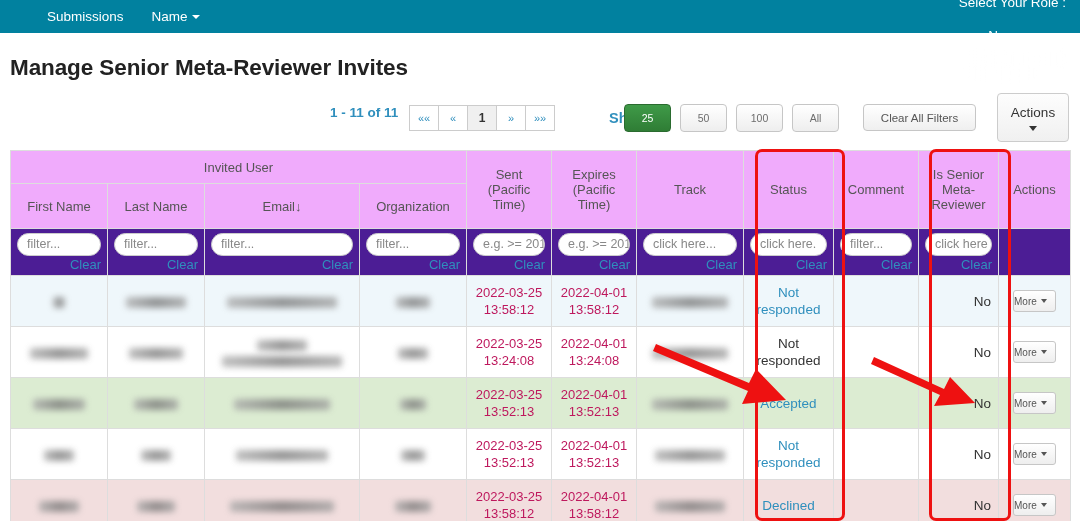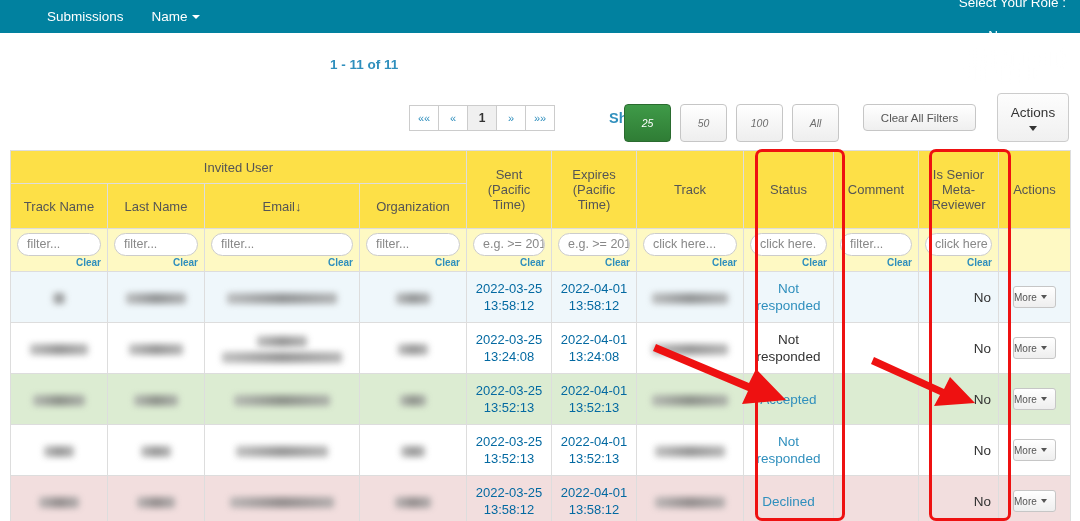--- a/index.html
+++ b/index.html
@@ -87,29 +87,28 @@
   }
   .pager-btn:first-child { margin-left: 0; }
   .pager-btn.current { background: #f0f0f0; color: #333333; font-weight: bold; font-size: 12px; }
 
   .show-label {
     position: absolute; left: 609px; top: 110px;
     color: #2f8fbd; font-size: 14.5px; font-weight: bold;
   }
   .show-btns { position: absolute; left: 624px; top: 104px; display: flex; gap: 9px; }
   .show-btn {
-    width: 47px; height: 38px;
+    width: 47px; height: 28px;
     border: 1px solid #c6c6c6;
     border-radius: 4px;
     background: linear-gradient(#ffffff, #eeeeee);
     color: #6d6d6d;
     font-size: 10.5px;
     display: flex; align-items: center; justify-content: center;
     cursor: pointer;
-    font-style: italic;
   }
   .show-btn.active {
     background: linear-gradient(#3f9a48, #2f7d35);
     border-color: #2a6b2f;
     color: #ffffff;
   }
   .clear-filters-btn {
     position: absolute; left: 863px; top: 104px;
     width: 113px; height: 27px;
     border: 1px solid #c6c6c6; border-radius: 4px;
@@ -134,56 +133,56 @@
     border-top: 5px solid #333333;
   }
 
   
   .table-wrap { position: absolute; left: 10px; top: 150px; width: 1060px; }
   table.grid { border-collapse: collapse; width: 1060px; table-layout: fixed; }
   table.grid th, table.grid td {
     border: 1px solid #dddddd;
     font-weight: normal;
   }
-  thead th { background: #fde047; color: #555555; font-size: 13px; text-align: center; padding: 6px 2px; }
+  thead th { background: #f0abfc; color: #555555; font-size: 13px; text-align: center; padding: 6px 2px; }
   th.group { height: 33px; }
   th.colhead { height: 45px; vertical-align: middle; line-height: 15px; }
-  th.filter-cell { background: #fef9c3; height: 43px; padding: 4px 6px 3px 6px; vertical-align: top; }
+  th.filter-cell { background: #4c1d95; height: 43px; padding: 4px 6px 3px 6px; vertical-align: top; }
 
   .fbox {
     width: 100%;
     height: 23px;
     border: 1px solid #cccccc;
     border-radius: 12px;
     background: #ffffff;
     color: #888888;
     font-size: 12.5px;
     padding: 0 9px;
     line-height: 21px;
     text-align: left;
     overflow: hidden;
     white-space: nowrap;
     cursor: text;
   }
   .fclear {
     text-align: right;
     color: #2f8fbd;
-    font-size: 10px;
-    font-weight: bold;
+    font-size: 13px;
+    font-weight: normal;
     margin-top: 1px;
     cursor: pointer;
   }
 
   tbody td { font-size: 13px; color: #333333; text-align: center; height: 51px; padding: 2px; }
   tr.r-blue td  { background: #eff7fb; }
   tr.r-white td { background: #ffffff; }
   tr.r-green td { background: #dcecd2; }
   tr.r-pink td  { background: #f2dede; }
 
-  .date { line-height: 17px; font-size: 13px; color: #0369a1; }
+  .date { line-height: 17px; font-size: 13px; color: #be185d; }
   .status-link { color: #2f8fbd; font-size: 13.5px; line-height: 17px; cursor: pointer; }
   .status-plain { color: #333333; font-size: 13.5px; line-height: 17px; }
   .yn { font-size: 13.5px; color: #333333; padding-left: 48px; }
 
   .more-btn {
     display: inline-flex; align-items: center; 
     width: 43px; height: 22px;
     border: 1px solid #c6c6c6; border-radius: 3px;
     background: linear-gradient(#ffffff, #eeeeee);
     color: #555555; font-size: 10px;
@@ -240,20 +239,21 @@
         <span>Select Your Role :</span>
       </div>
       <div class="nav-item">
         <span>Name</span><span class="caret"></span>
       </div>
       <div class="nav-blur w1"></div>
       <div class="nav-blur w2"></div>
     </div>
   </div>
 
+  <div class="page-title">Manage Senior Meta-Reviewer Invites</div>
 
   <div class="toolbar">
     <div class="range-label">1 - 11 of 11</div>
   </div>
 
   <div class="pager">
     <div class="pager-btn">««</div>
     <div class="pager-btn">«</div>
     <div class="pager-btn current">1</div>
     <div class="pager-btn">»</div>
@@ -307,21 +307,21 @@
           <th class="group" rowspan="2">Status</th>
           <th class="group" rowspan="2">Comment</th>
           <th class="group" rowspan="2">
             <div>Is Senior</div>
             <div>Meta-</div>
             <div>Reviewer</div>
           </th>
           <th class="group" rowspan="2">Actions</th>
         </tr>
         <tr>
-          <th class="colhead">Track Name</th>
+          <th class="colhead">First Name</th>
           <th class="colhead">Last Name</th>
           <th class="colhead">
             <span>Email</span><span>↓</span>
           </th>
           <th class="colhead">Organization</th>
         </tr>
         <tr>
           <th class="filter-cell">
             <div class="fbox">filter...</div>
             <div class="fclear">Clear</div>

